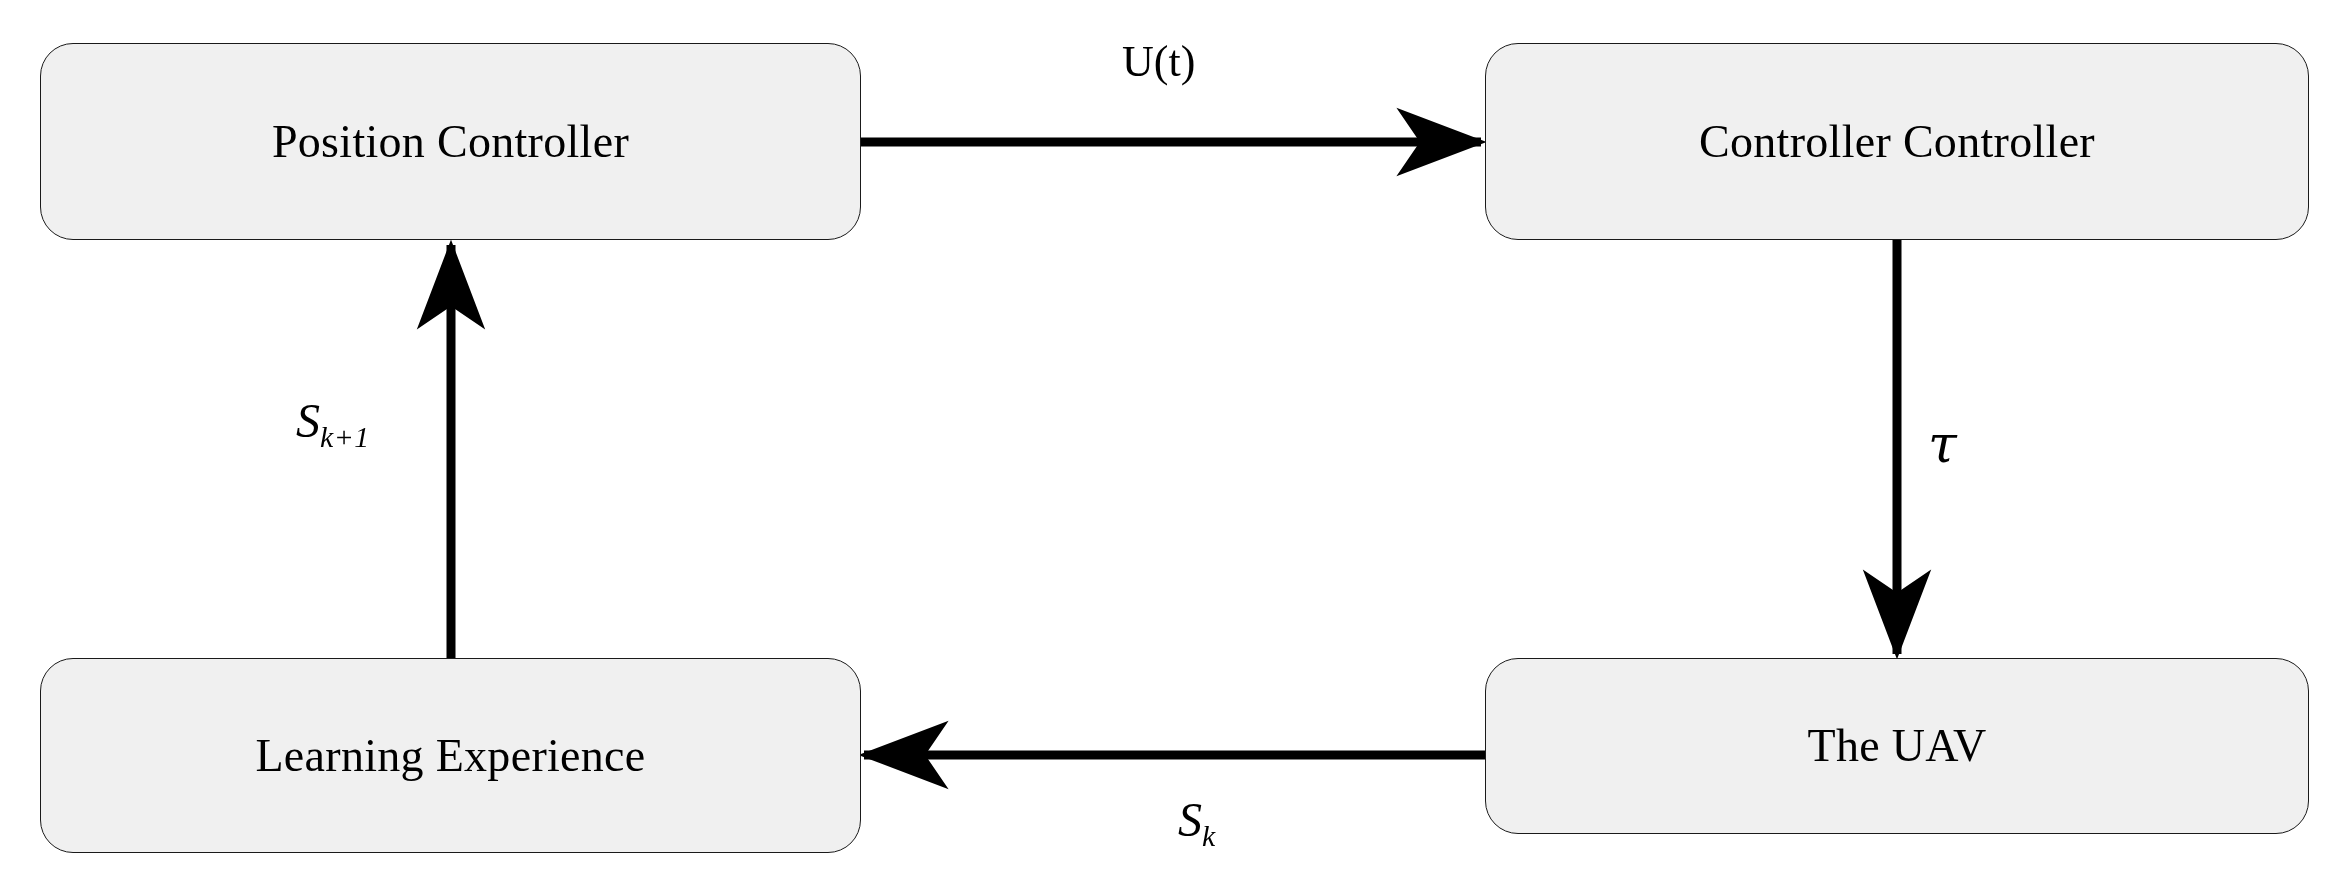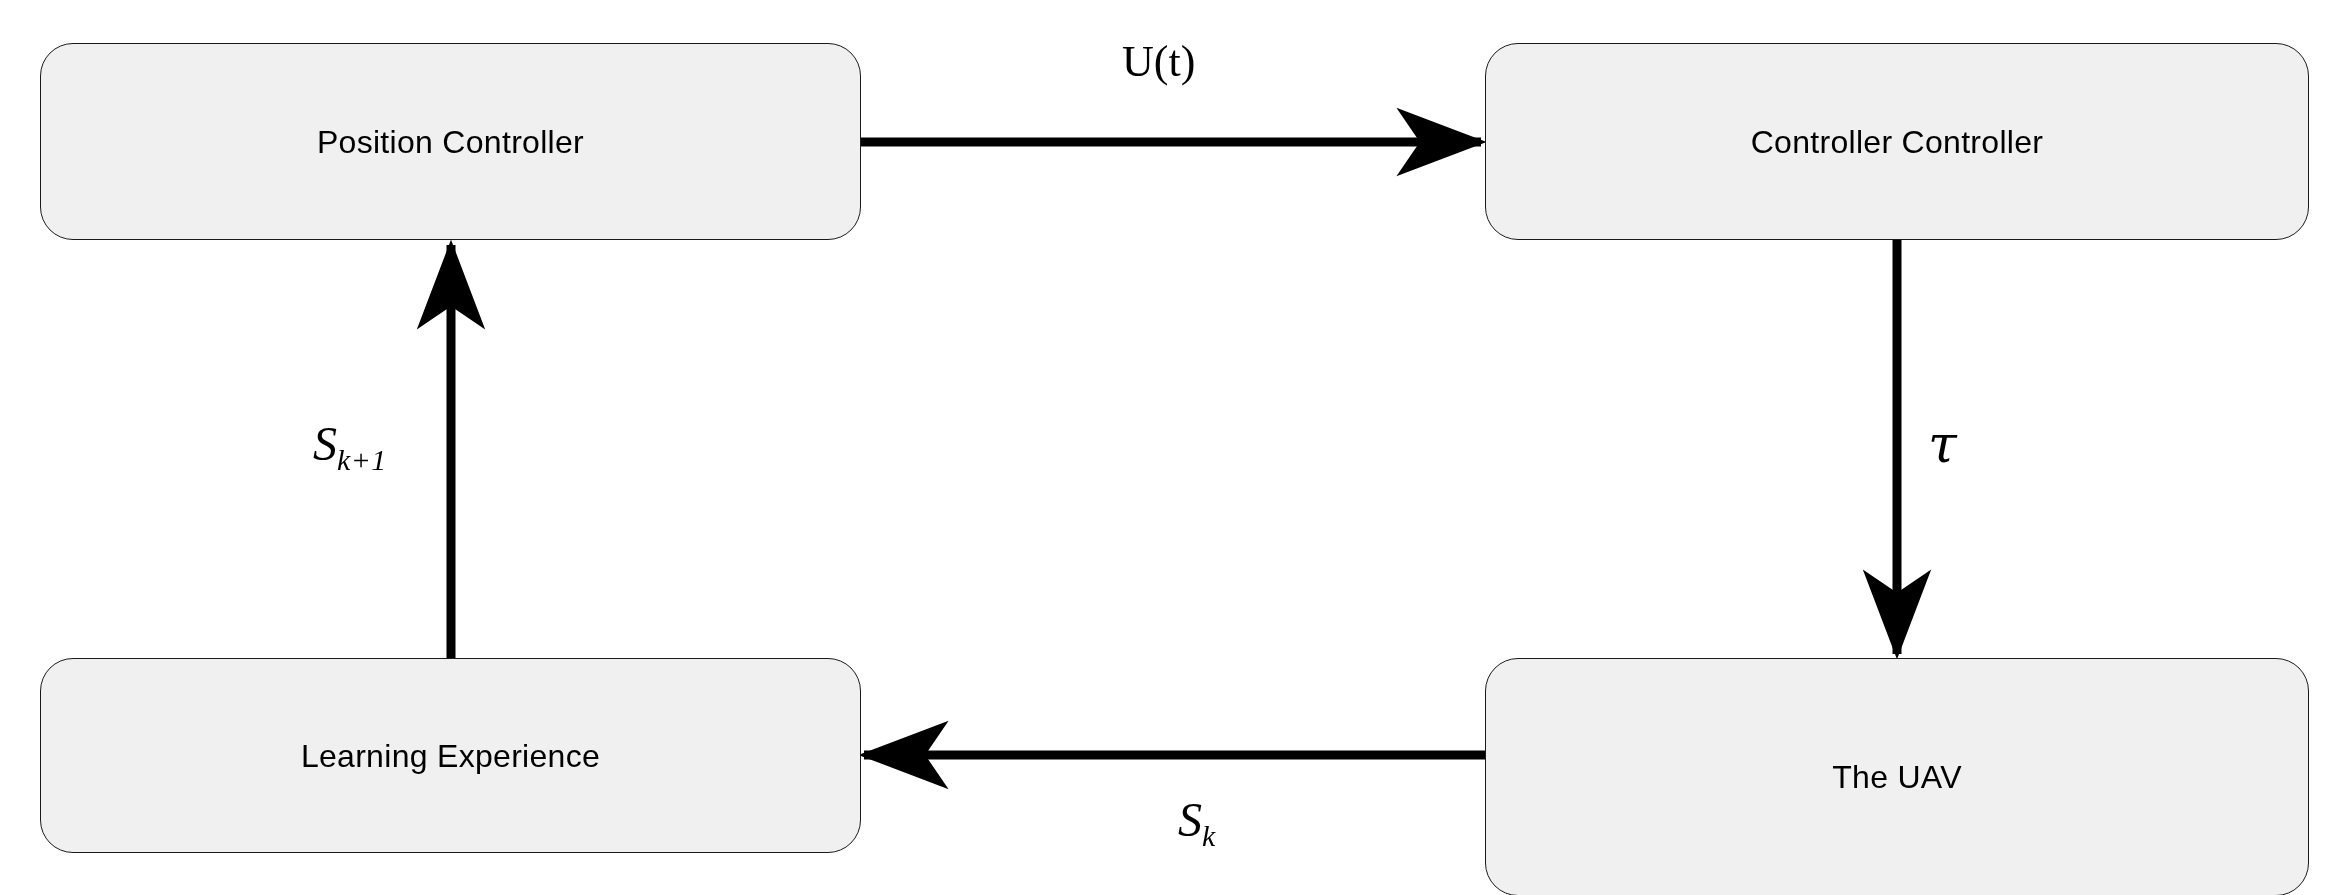--- a/index.html
+++ b/index.html
@@ -19,33 +19,33 @@
     position: absolute;
     box-sizing: border-box;
     background: #f0f0f0;
     border: 1.6px solid #1a1a1a;
     border-radius: 33px;
     display: flex;
     align-items: center;
     justify-content: center;
   }
   .node-label {
-    font-family: Liberation Sans, sans-serif;
-    font-size: 32px;
+    font-family: Liberation Serif, serif;
+    font-size: 46px;
     color: #000000;
     line-height: 1;
     letter-spacing: 0.3px;
     white-space: nowrap;
   }
 
   
   #node-position-controller  { left: 40px;   top: 43px;  width: 821px; height: 197px; }
   #node-propellers-controller{ left: 1485px; top: 43px;  width: 824px; height: 197px; }
   #node-learning-experience  { left: 40px;   top: 658px; width: 821px; height: 195px; }
-  #node-uav                  { left: 1485px; top: 658px; width: 824px; height: 238px; }
+  #node-uav                  { left: 1485px; top: 658px; width: 824px; height: 176px; }
 
   
   #edges {
     position: absolute;
     left: 0;
     top: 0;
     width: 2350px;
     height: 895px;
     pointer-events: none;
   }
@@ -70,21 +70,21 @@
     vertical-align: -0.32em;
     letter-spacing: 0.5px;
   }
   .edge-label.greek {
     font-size: 52px;
     font-style: italic;
     font-family: "DejaVu Serif", "Liberation Serif", serif;
   }
 
   #label-ut   { left: 1122px; top: 40px; }
-  #label-skp1 { left: 296px;  top: 420px; margin-left: 17px; }
+  #label-skp1 { left: 296px;  top: 397px; }
   #label-tau  { left: 1928px; top: 418px; }
   #label-sk   { left: 1178px; top: 796px; }
 </style>
 </head>
 <body>
 
 <div id="canvas">
 
   <svg id="edges" viewBox="0 0 2350 895" width="2350" height="895" xmlns="http://www.w3.org/2000/svg">
     <defs>

